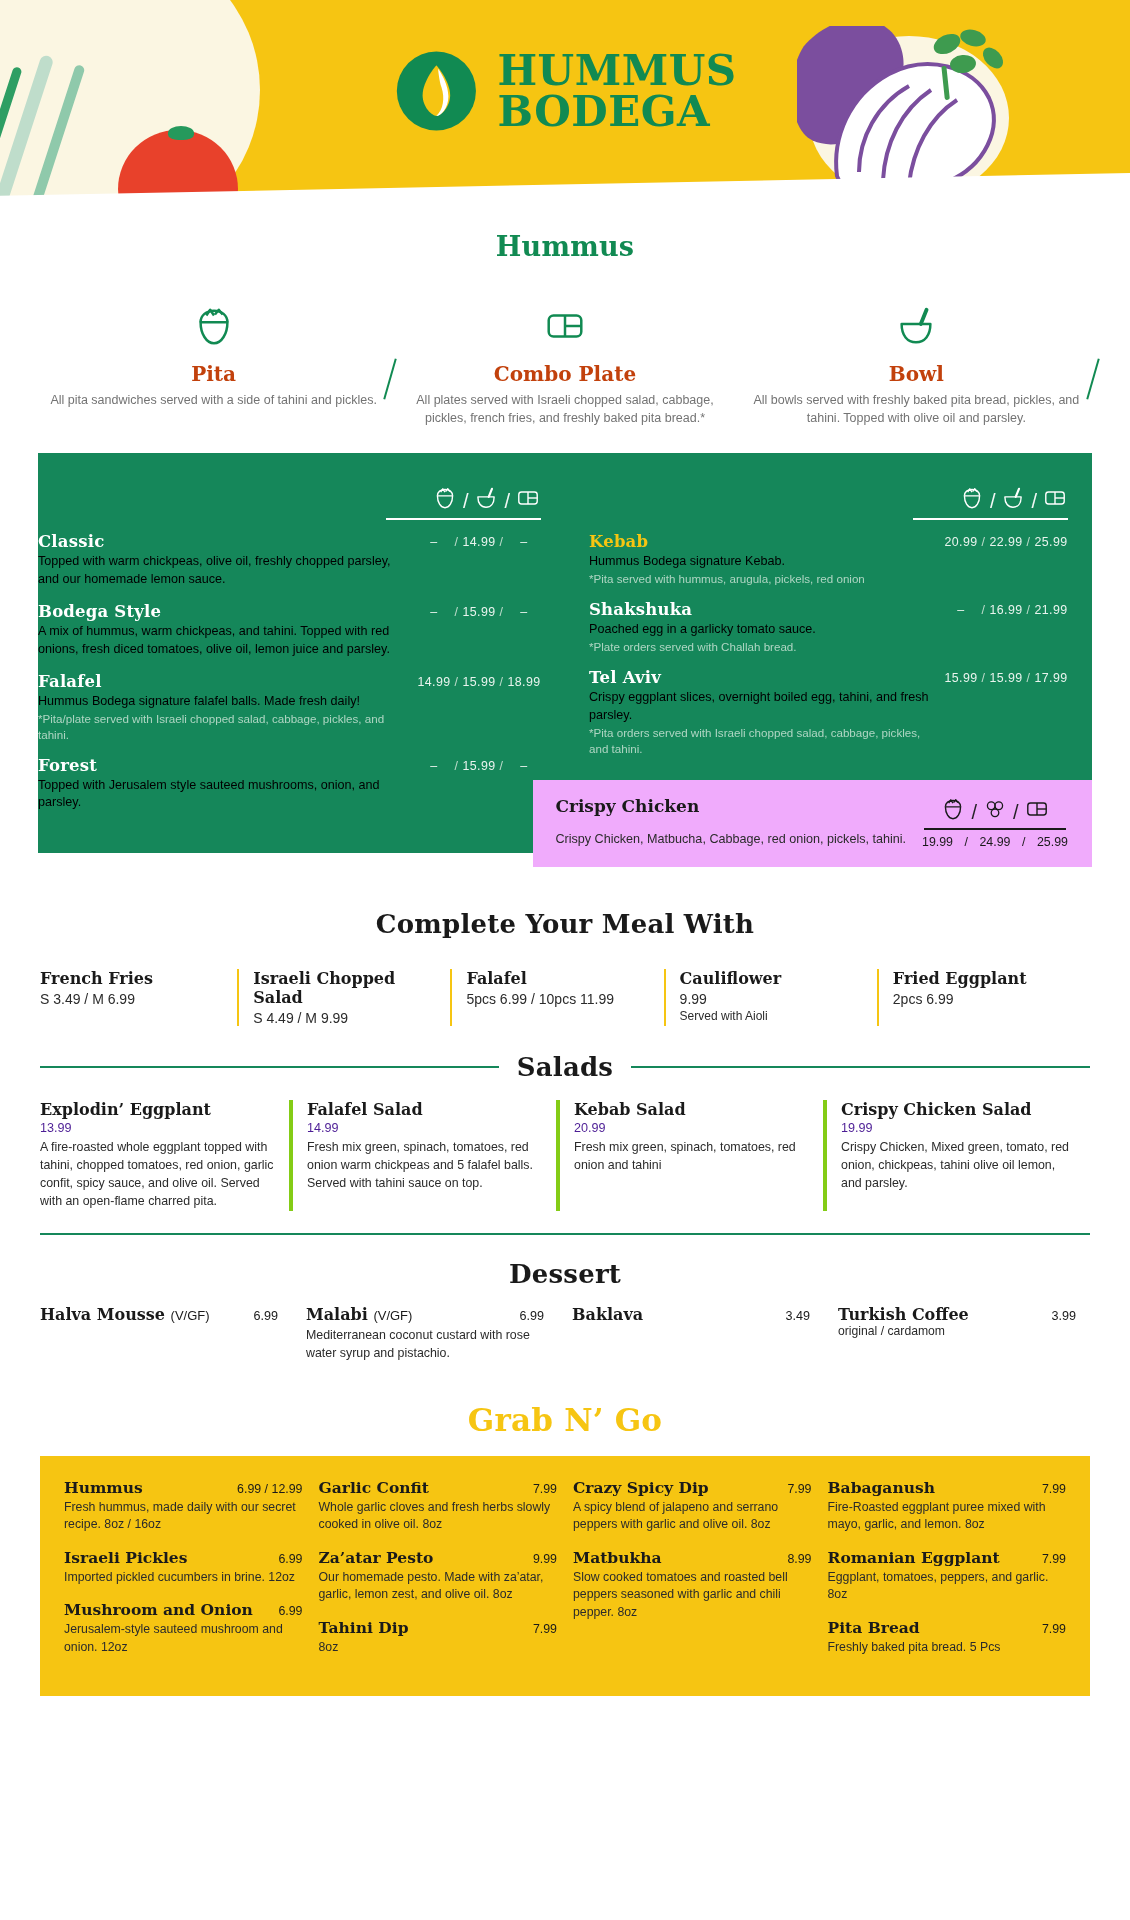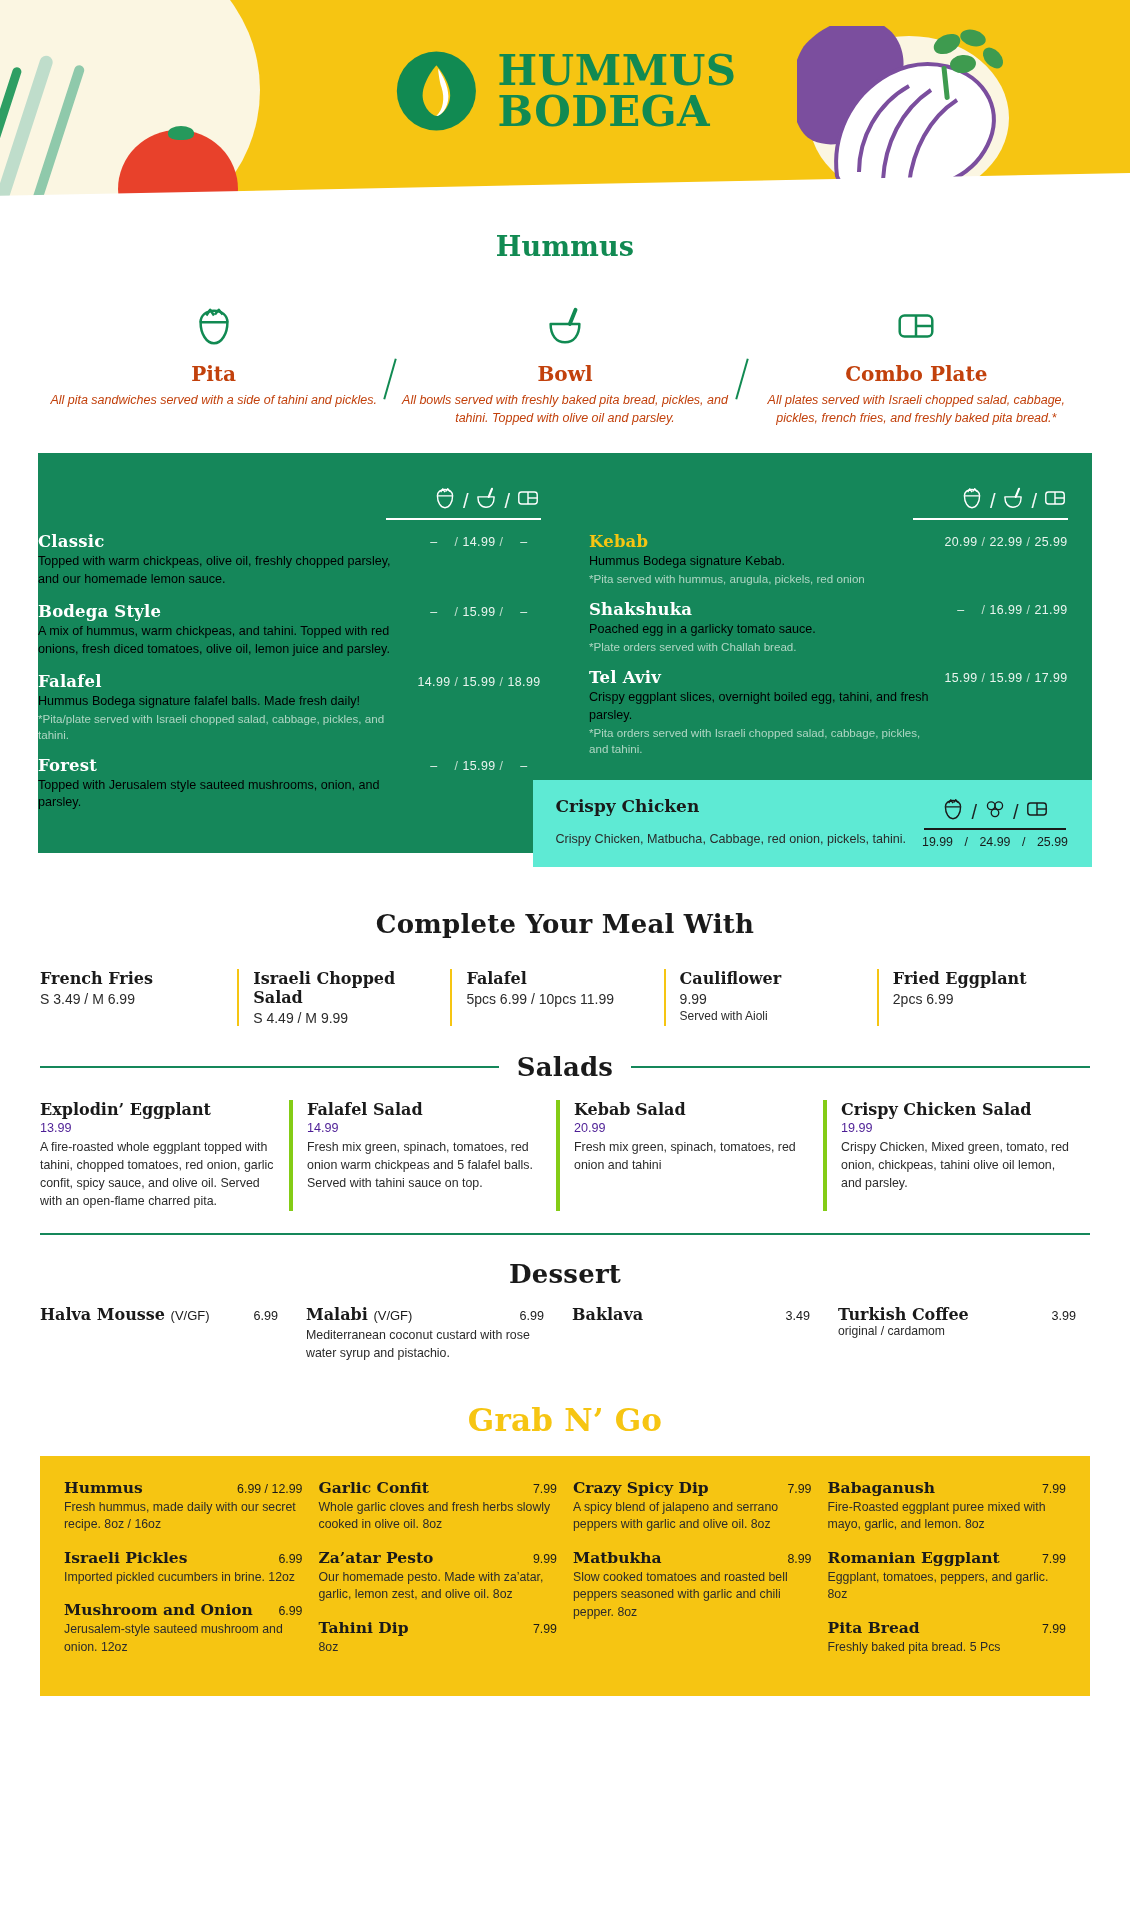--- a/index.html
+++ b/index.html
@@ -62,21 +62,21 @@
 
   
   .legend { display: flex; margin-top: 38px; padding: 0 38px; }
   .legend-col { flex: 1; text-align: center; position: relative; padding: 0 12px; }
   .legend-ico { height: 52px; display: flex; align-items: center; justify-content: center; }
   .legend-name {
     font-family: "DejaVu Serif", serif; font-weight: bold; color: #c2410c;
     font-size: 20px; margin-top: 10px;
   }
   .legend-desc {
-    color: #c2410c; font-size: 12.5px; line-height: 1.45; margin-top: 5px; font-style: italic;
+    color: #737373; font-size: 12.5px; line-height: 1.45; margin-top: 5px;
   }
   .legend-div {
     position: absolute; right: -2px; top: 58px; width: 2px; height: 42px;
     background: #118A52; transform: rotate(16deg);
   }
 
   
   .green-panel {
     position: relative; margin: 26px 38px 0 38px; background: #15875A;
     padding: 14px 0 26px 0; min-height: 400px;
@@ -105,21 +105,21 @@
     width: 148px; flex: none; text-align: left; color: #E9F4EE;
     font-size: 12.4px; padding-top: 3px; letter-spacing: .4px;
     display: flex; justify-content: space-between; padding-right: 24px;
   }
   .item-prices span { display: inline-block; min-width: 34px; text-align: center; }
   .item-prices .sep { min-width: 8px; color: #BEDCCC; }
 
   
   .chicken-card {
     position: absolute; right: 0; bottom: -14px; width: 53%;
-    background: #5eead4; padding: 16px 22px 18px 22px;
+    background: #f0abfc; padding: 16px 22px 18px 22px;
   }
   .chicken-top { display: flex; align-items: flex-start; }
   .chicken-left { flex: 1; }
   .chicken-name {
     font-family: "DejaVu Serif", serif; font-weight: bold; color: #1A1A1A;
     font-size: 17px;
   }
   .chicken-desc { color: #2B2B2B; font-size: 12.6px; line-height: 1.45; margin-top: 14px; }
   .chicken-right { width: 150px; flex: none; text-align: center; }
   .chicken-icons { display: flex; gap: 5px; align-items: flex-end; justify-content: center; }
@@ -239,39 +239,39 @@
         </svg>
       </div>
       <div class="legend-name">Pita</div>
       <div class="legend-desc">All pita sandwiches served with a side of tahini and pickles.</div>
       <div class="legend-div"></div>
     </div>
 
     <div class="legend-col">
       <div class="legend-ico">
         <svg width="46" height="46" viewBox="0 0 48 48" fill="none" stroke="#118A52" stroke-width="2.6">
-          <path d="M9 22 H39 C39 34 33 41 24 41 C15 41 9 34 9 22 Z" stroke-linejoin="round"></path>
-          <path d="M29 22 L35 7" stroke-width="4" stroke-linecap="round"></path>
-        </svg>
-      </div>
-      <div class="legend-name">Bowl</div>
-      <div class="legend-desc">All bowls served with freshly baked pita bread, pickles, and tahini. Topped with olive oil and parsley.</div>
-      <div class="legend-div"></div>
-    </div>
-
-    <div class="legend-col">
-      <div class="legend-ico">
-        <svg width="46" height="46" viewBox="0 0 48 48" fill="none" stroke="#118A52" stroke-width="2.6">
           <rect x="7" y="13" width="34" height="22" rx="5"></rect>
           <path d="M24 13 V35"></path>
           <path d="M24 24 H41"></path>
         </svg>
       </div>
       <div class="legend-name">Combo Plate</div>
       <div class="legend-desc">All plates served with Israeli chopped salad, cabbage, pickles, french fries, and freshly baked pita bread.*</div>
+    </div>
+
+    <div class="legend-col">
+      <div class="legend-ico">
+        <svg width="46" height="46" viewBox="0 0 48 48" fill="none" stroke="#118A52" stroke-width="2.6">
+          <path d="M9 22 H39 C39 34 33 41 24 41 C15 41 9 34 9 22 Z" stroke-linejoin="round"></path>
+          <path d="M29 22 L35 7" stroke-width="4" stroke-linecap="round"></path>
+        </svg>
+      </div>
+      <div class="legend-name">Bowl</div>
+      <div class="legend-desc">All bowls served with freshly baked pita bread, pickles, and tahini. Topped with olive oil and parsley.</div>
+      <div class="legend-div"></div>
     </div>
   </div>
 
   <div class="green-panel">
     <div class="gp-cols">
 
       <div class="gp-col left">
         <div class="icon-head">
           <svg width="26" height="26" viewBox="0 0 48 48" fill="none" stroke="#fff" stroke-width="2.6">
             <path d="M10 20 C10 32 16 42 24 42 C32 42 38 32 38 20 Z" stroke-linejoin="round"></path>

